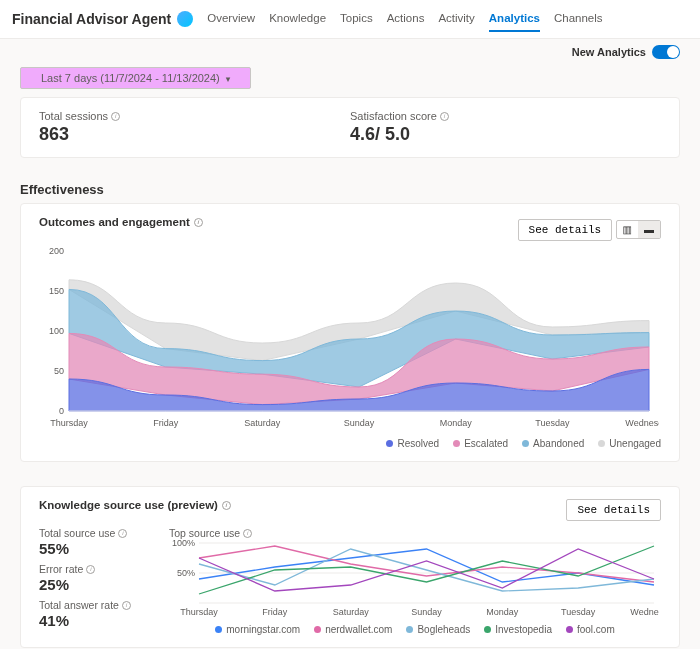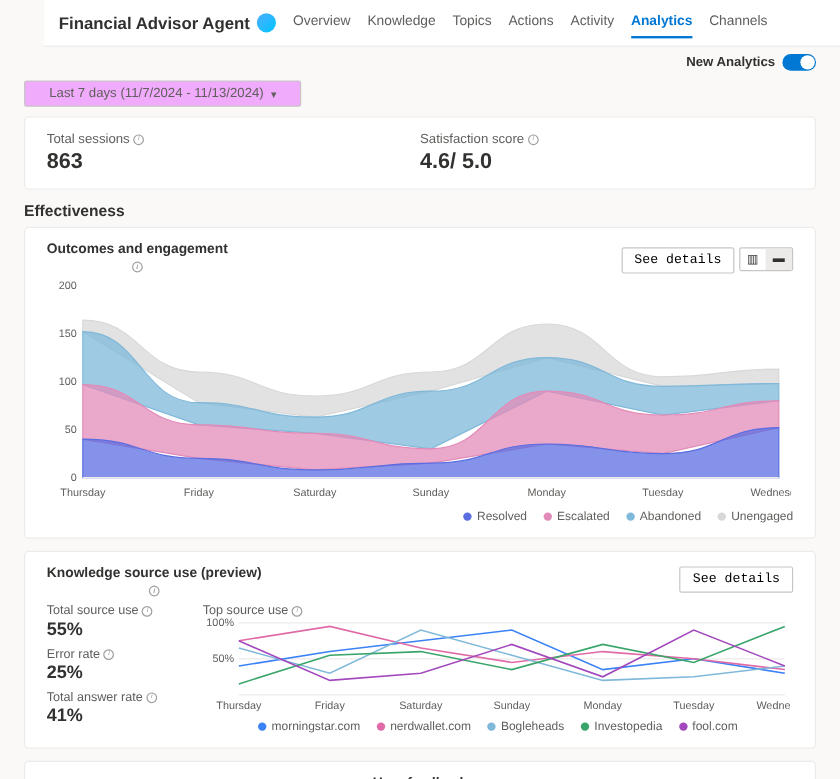--- a/index.html
+++ b/index.html
@@ -1,38 +1,38 @@
 <!DOCTYPE html>
 <html><head>
 <meta charset="utf-8">
 <style>
   * { box-sizing: border-box; margin: 0; padding: 0; }
   body { font-family: "Segoe UI", -apple-system, sans-serif; font-size: 12px; color: #323130; background: #faf9f8; width: 700px; }
-  .header { background: #fff; border-bottom: 1px solid #edebe9; padding: 6px 12px; display: flex; align-items: center; gap: 14px; margin-left: 37px; }
+  .header { background: #fff; border-bottom: 1px solid #edebe9; padding: 6px 12px; display: flex; align-items: center; gap: 14px; }
   .title { font-weight: 600; font-size: 14px; display: flex; align-items: center; gap: 6px; }
   .bot-icon { width: 16px; height: 16px; border-radius: 50%; background: linear-gradient(135deg,#4facfe,#00c6ff); display:inline-block; }
   .tabs { display: flex; gap: 14px; font-size: 11.5px; }
   .tab { padding: 6px 0; color: #605e5c; cursor: pointer; border-bottom: 2px solid transparent; }
   .tab.active { color: #0078d4; border-bottom-color: #0078d4; font-weight:600; }
   .topbar { display:flex; justify-content:flex-end; align-items:center; padding:6px 20px 2px; gap:6px; }
   .toggle { width:28px; height:14px; background:#0078d4; border-radius:7px; position:relative; }
   .toggle::after { content:""; position:absolute; right:1px; top:1px; width:12px; height:12px; background:#fff; border-radius:50%; }
   .content { padding: 6px 20px 14px; }
   .daterange { display:inline-flex; align-items:flex-end; gap:6px; font-size:11px; color:#605e5c; border:1px solid #c8c6c4; border-radius:2px; padding:4px 20px; background:#f0abfc; margin-bottom:8px; }
   .chev { font-size:9px; }
-  .card { background:#fff; border:1px solid #edebe9; border-radius:4px; padding:12px 18px; margin-bottom:10px; }
+  .card { background:#fff; border:1px solid #edebe9; border-radius:4px; padding:12px 18px; margin-bottom:24px; }
   .kpi-row { display:flex; }
   .kpi { flex:1; }
   .kpi-label { font-size:11px; color:#605e5c; display:flex; align-items:center; gap:3px; }
   .kpi-val { font-size:18px; font-weight:600; margin-top:2px; }
   .info { width:9px; height:9px; border:1px solid #a19f9d; border-radius:50%; display:inline-flex; align-items:center; justify-content:center; font-size:6px; color:#a19f9d; }
   .info::before { content:"i"; font-style:italic; }
   h3.section { font-size:13px; font-weight:600; margin:8px 0 6px; }
   .card-head { display:flex; justify-content:space-between; align-items:flex-start; }
-  .card-title { font-size:11.5px; font-weight:600; display:flex; align-items:center; gap:4px;flex-direction:column; }
+  .card-title { font-size:11.5px; font-weight:600; display:flex; align-items:center; gap:4px; }
   .see-btn { font-size:11px; border:1px solid #c8c6c4; background:#fff; border-radius:2px; padding:4px 10px; cursor:pointer;font-family:Liberation Mono, monospace; }
   .view-toggle { display:inline-flex; border:1px solid #c8c6c4; border-radius:2px; overflow:hidden; margin-top:4px; }
   .view-toggle span { padding:3px 6px; font-size:10px; cursor:pointer; }
   .view-toggle span.active { background:#edebe9; }
   .legend { display:flex; justify-content:flex-end; gap:14px; font-size:10px; color:#605e5c; margin-top:4px; }
   .legend.center { justify-content:center; }
   .lg { display:flex; align-items:center; gap:4px; }
   .dot { width:7px; height:7px; border-radius:50%; }
   .small-label { font-size:10.5px; color:#605e5c; display:flex; align-items:center; gap:3px; }
   .small-val { font-size:15px; font-weight:600; margin:1px 0 6px; }

